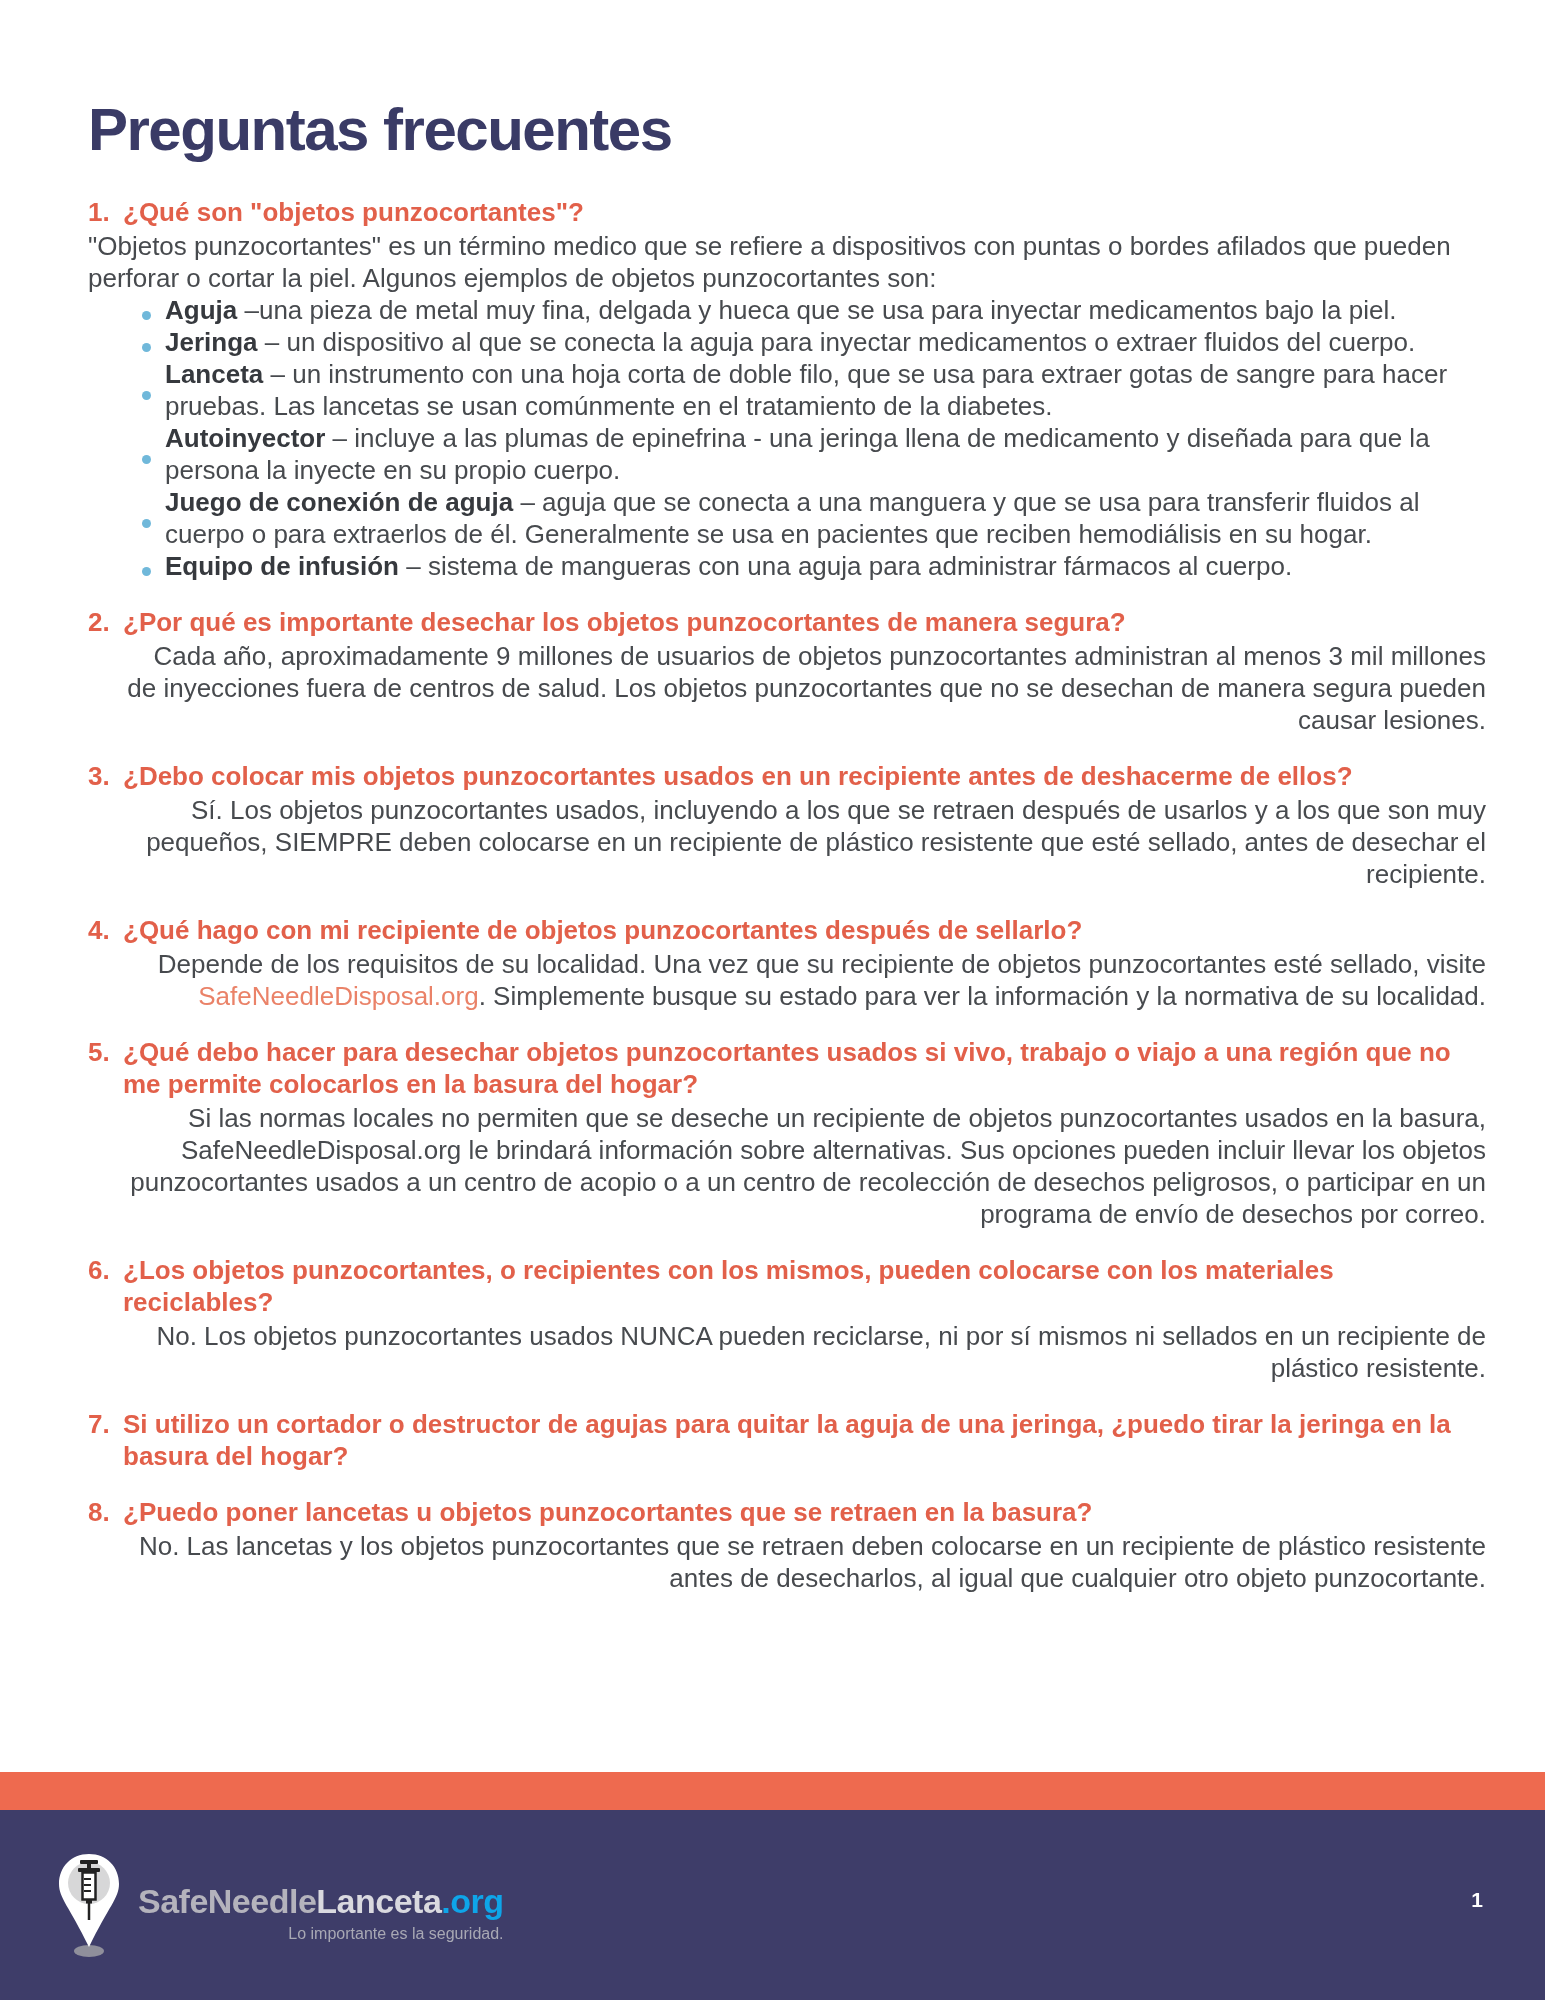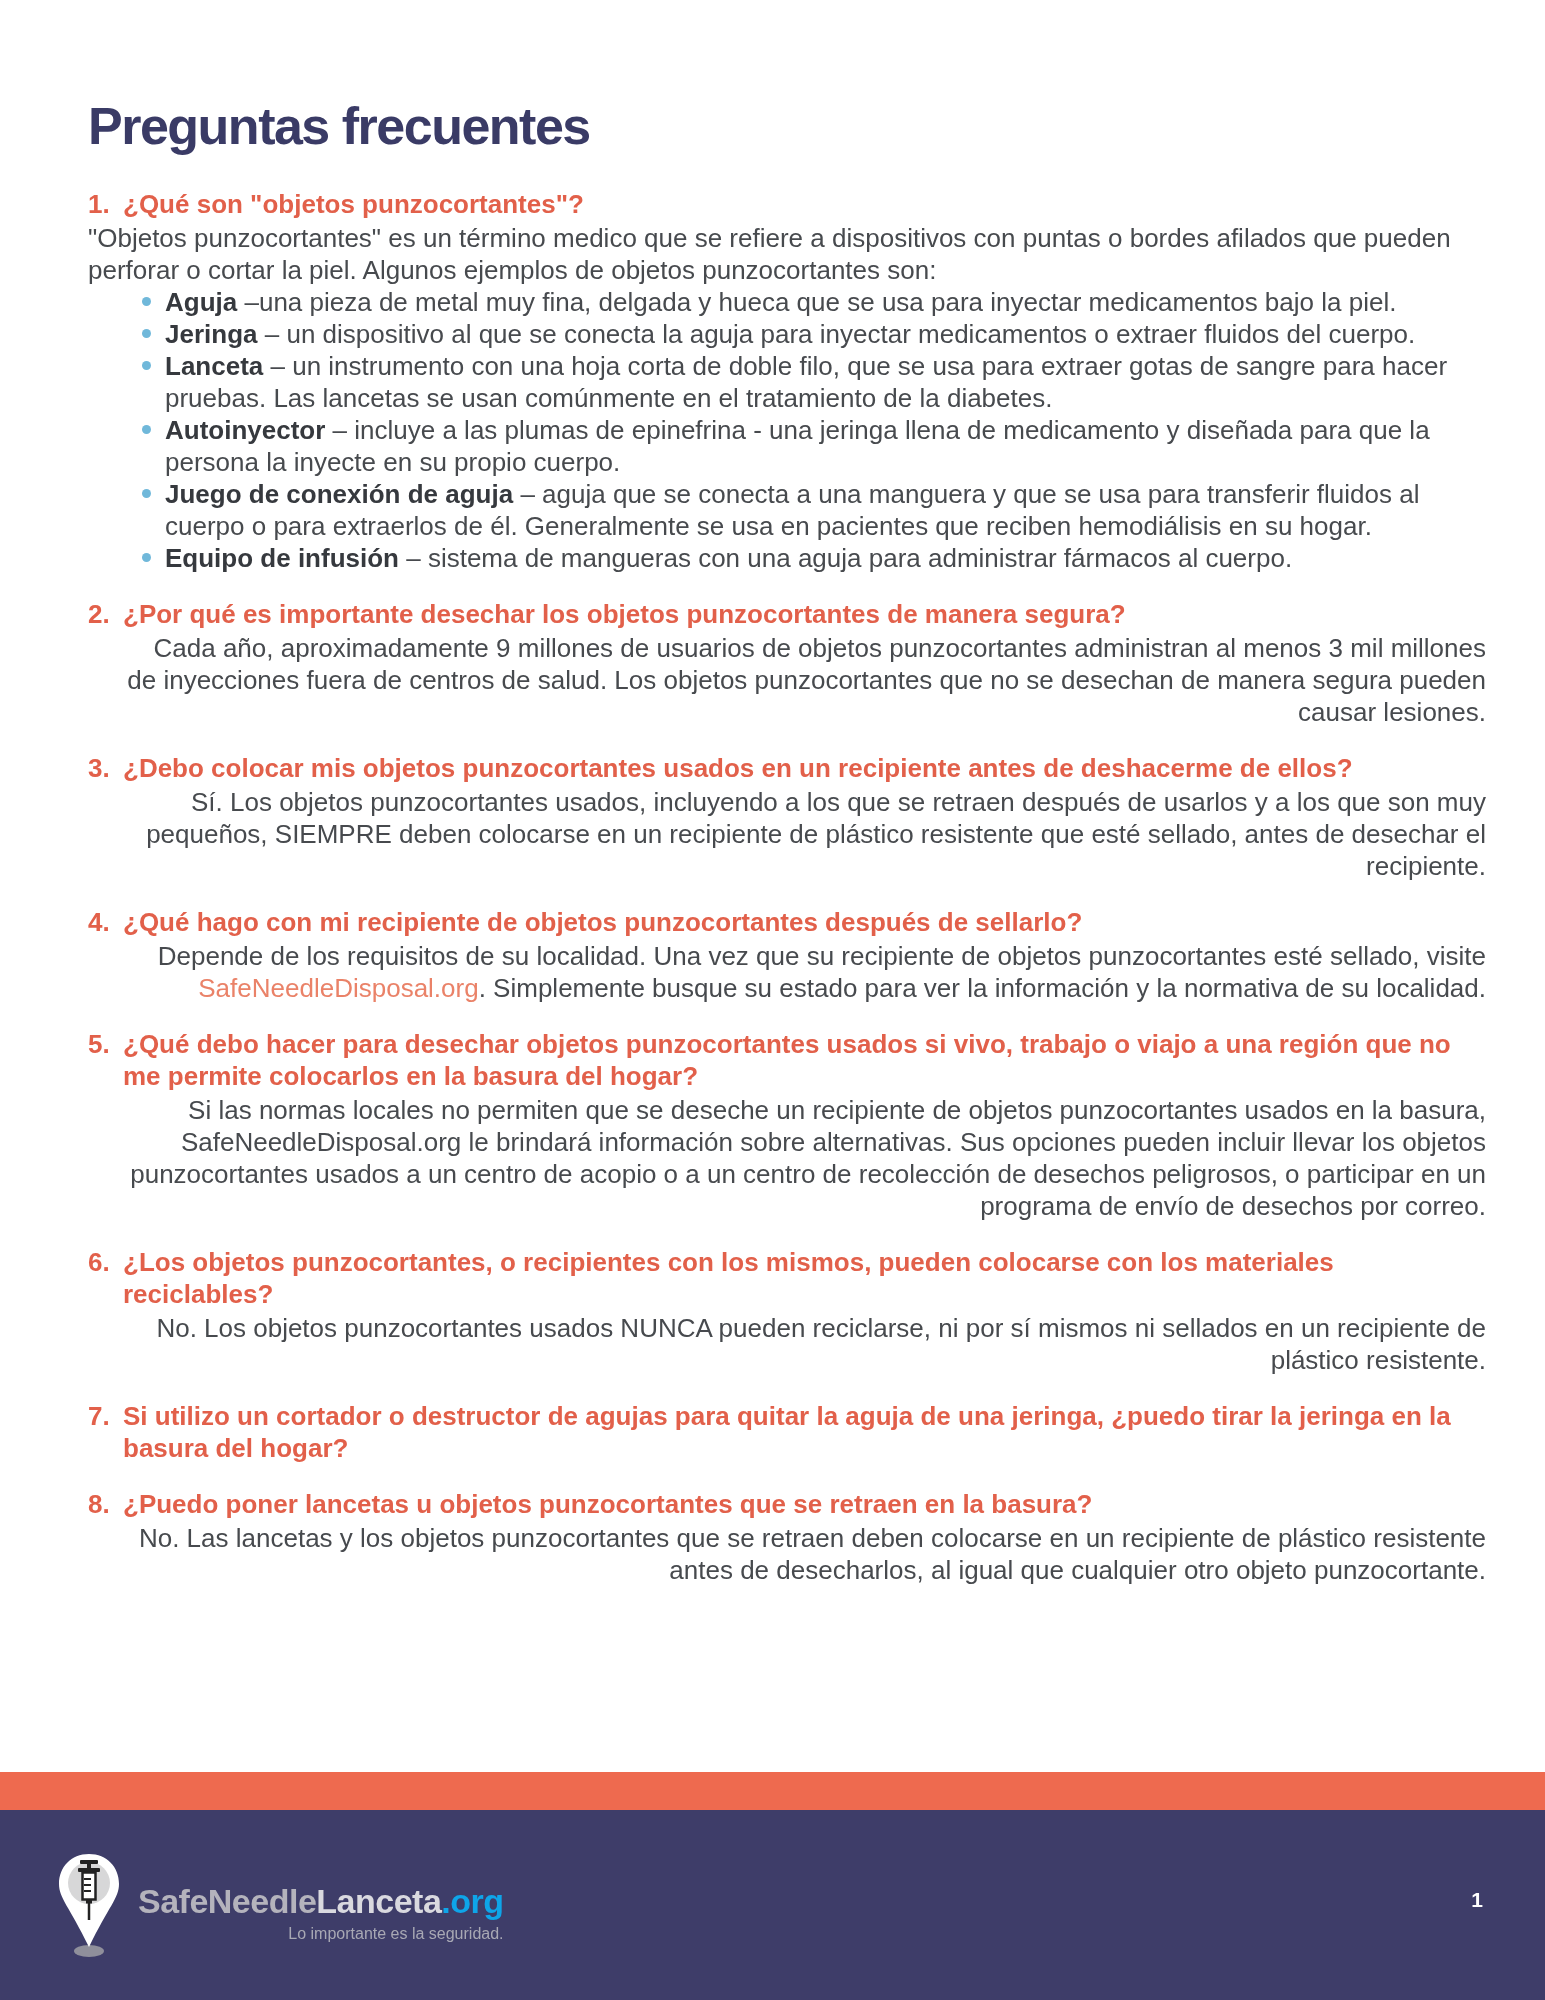--- a/index.html
+++ b/index.html
@@ -10,21 +10,21 @@
   }
   .page {
     position: relative;
     width: 1545px;
     height: 2000px;
     background: #ffffff;
     overflow: hidden;
   }
   h1.page-title {
     margin: 100px 12px 0 88px;
-    font-size: 52px;
+    font-size: 60px;
     line-height: 1;
     font-weight: bold;
     letter-spacing: -1.5px;
     color: #3a3b66;
   }
   #qa-container {
     margin: 36px 0 0 88px;
     width: 1398px;
     font-size: 26px;
     line-height: 32px;
@@ -34,21 +34,21 @@
   .q-head {
     display: flex;
     font-weight: bold;
     color: #e2604a;
   }
   .q-num { flex: none; width: 35px; }
   .q-text { flex: 1; }
   .q-body { margin-left: 35px; margin-top: 2px; text-align: right; }
   .q-body-full { margin-left: 0; margin-top: 2px; }
   .bullets { margin-left: 54px; }
-  .bullet { display: flex; }
+  .bullet { display: flex; align-items: center; }
   .bullet-dot {
     flex: none;
     width: 9px;
     height: 9px;
     border-radius: 50%;
     background: #70b8da;
     margin: 11px 14px 0 0;
   }
   .bullet-body { flex: 1; }
   .bullet-body b { color: #36393e; }

